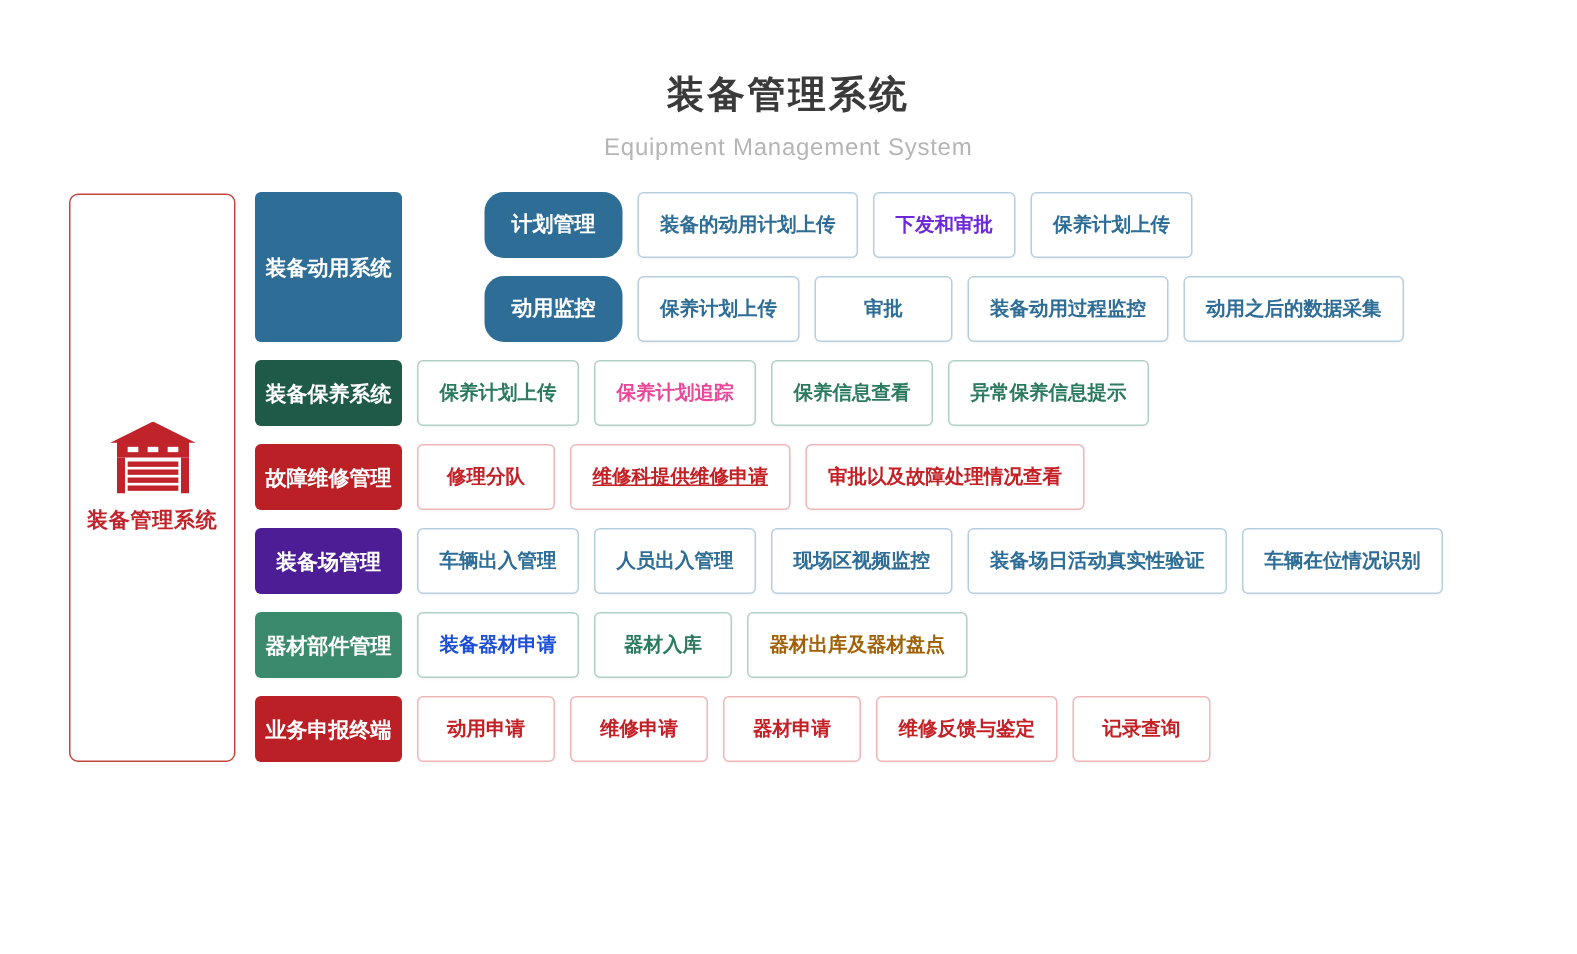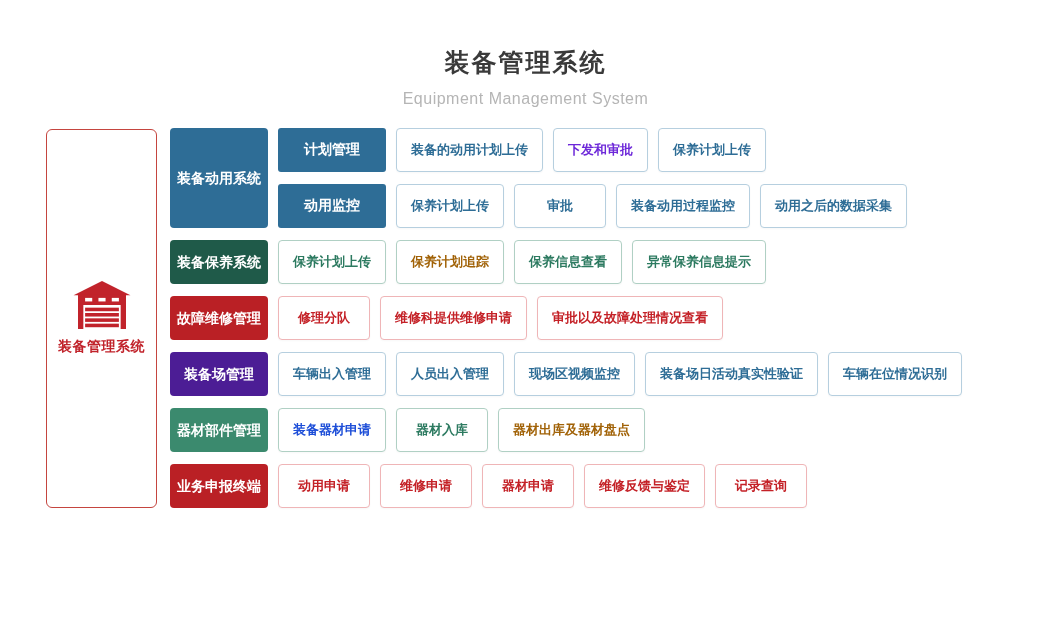--- a/index.html
+++ b/index.html
@@ -27,23 +27,23 @@
   .groups { position:absolute; left:170px; top:128px; display:flex; flex-direction:column; gap:12px; }
   .group { display:flex; gap:10px; align-items:stretch; }
   .category-box {
     width:98px; flex:none; color:#ffffff; font-size:14px; font-weight:bold;
     display:flex; align-items:center; justify-content:center; text-align:center;
     border-radius:4px; line-height:1.2; padding:0 4px; box-sizing:border-box;
   }
   .rows { display:flex; flex-direction:column; gap:12px; }
   .row { display:flex; gap:10px; height:44px; }
   .lead-box {
-    width:108px; flex:none; color:#ffffff; font-size:14px; font-weight:bold;
+    width:92px; flex:none; color:#ffffff; font-size:14px; font-weight:bold;
     display:flex; align-items:center; justify-content:center;
-    border-radius:3px; box-sizing:border-box;
+    border-radius:13px; box-sizing:border-box;margin-left:45px;
   }
   .item-box {
     min-width:92px; padding:0 14px; box-sizing:border-box; background:#ffffff;
     border:1px solid; border-radius:4px; font-size:13px; font-weight:bold;
     display:flex; align-items:center; justify-content:center; white-space:nowrap;
     box-shadow:0 1px 2px rgba(0,0,0,0.03);
   }
 </style>
 </head>
 <body>
@@ -91,32 +91,32 @@
             <div class="item-box" style="color: rgb(46, 109, 150); border-color: rgb(182, 207, 223);">装备动用过程监控</div>
             <div class="item-box" style="color: rgb(46, 109, 150); border-color: rgb(182, 207, 223);">动用之后的数据采集</div>
           </div>
         </div>
       </div>
       <div class="group">
         <div class="category-box" style="background: rgb(31, 90, 73);">装备保养系统</div>
         <div class="rows">
           <div class="row">
             <div class="item-box" style="color: rgb(44, 122, 96); border-color: rgb(176, 208, 196);">保养计划上传</div>
-            <div class="item-box" style="color: #a16207; border-color: rgb(176, 208, 196);">保养计划追踪</div>
+            <div class="item-box" style="color: #ec4899; border-color: rgb(176, 208, 196);">保养计划追踪</div>
             <div class="item-box" style="color: rgb(44, 122, 96); border-color: rgb(176, 208, 196);">保养信息查看</div>
             <div class="item-box" style="color: rgb(44, 122, 96); border-color: rgb(176, 208, 196);">异常保养信息提示</div>
           </div>
         </div>
       </div>
       <div class="group">
         <div class="category-box" style="background: rgb(186, 32, 37);">故障维修管理</div>
         <div class="rows">
           <div class="row">
             <div class="item-box" style="color: rgb(196, 33, 39); border-color: rgb(239, 181, 183);">修理分队</div>
-            <div class="item-box" style="color: rgb(196, 33, 39); border-color: rgb(239, 181, 183);">维修科提供维修申请</div>
+            <div class="item-box" style="color: rgb(196, 33, 39); border-color: rgb(239, 181, 183); text-decoration: underline;">维修科提供维修申请</div>
             <div class="item-box" style="color: rgb(196, 33, 39); border-color: rgb(239, 181, 183);">审批以及故障处理情况查看</div>
           </div>
         </div>
       </div>
       <div class="group">
         <div class="category-box" style="background: #4c1d95;">装备场管理</div>
         <div class="rows">
           <div class="row">
             <div class="item-box" style="color: rgb(46, 109, 150); border-color: rgb(182, 207, 223);">车辆出入管理</div>
             <div class="item-box" style="color: rgb(46, 109, 150); border-color: rgb(182, 207, 223);">人员出入管理</div>

